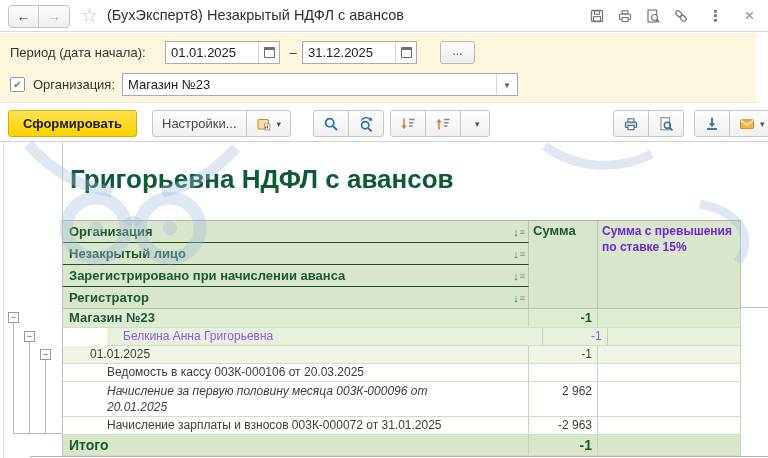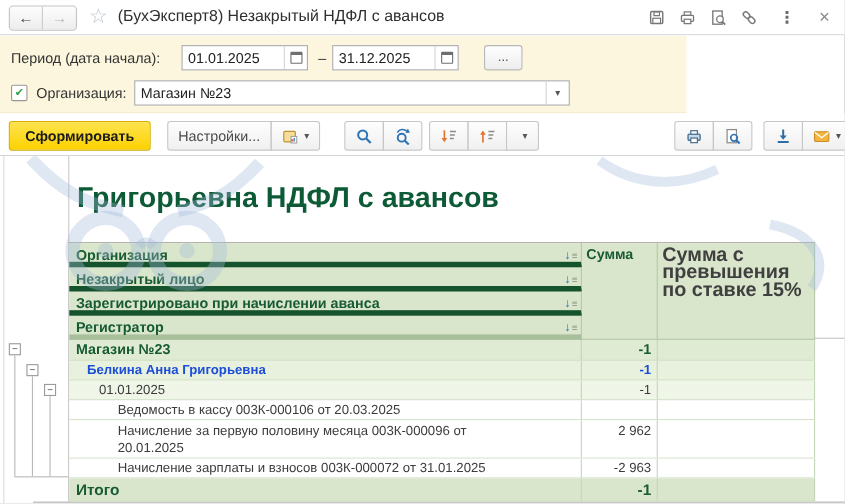--- a/index.html
+++ b/index.html
@@ -13,21 +13,21 @@
   .nav-btn.back { color:#3c3c3c; border-right:1px solid #c9c9c9; }
   .nav-btn.fwd  { color:#b3b3b3; }
   .star { position:absolute; left:81px; top:4px; font-size:19px; color:#b9c5d1; cursor:pointer; }
   .wtitle { position:absolute; left:107px; top:7px; font-size:14.5px; color:#2f2f2f; white-space:nowrap; }
   .tb-icons { position:absolute; right:10px; top:7px; display:flex; align-items:center; gap:11px; }
   .tb-ic { width:17px; height:17px; display:flex; align-items:center; justify-content:center; color:#767676; cursor:pointer; }
   .tb-ic.kebab { font-size:15px; font-weight:bold; margin-left:7px; color:#6d6d6d; }
   .tb-ic.closex { font-size:17px; margin-left:6px; color:#8b8b8b; }
 
   
-  .filterbar { position:absolute; left:0; top:33px; width:624px; height:70px; background:#fbf6dd; border-bottom:1px solid #efe9cd; }
+  .filterbar { position:absolute; left:0; top:33px; width:756px; height:70px; background:#fbf6dd; border-bottom:1px solid #efe9cd; }
   .frow { position:absolute; left:0; right:0; height:24px; }
   .frow1 { top:8px; } .frow2 { top:40px; }
   .flabel { position:absolute; top:0; line-height:24px; font-size:13px; color:#333; white-space:nowrap; }
   .inp { position:absolute; top:0; height:23px; background:#fff; border:1px solid #acacac; display:flex; align-items:center; cursor:text; }
   .inp .val { flex:1; font-size:13px; color:#222; padding-left:5px; white-space:nowrap; overflow:hidden; }
   .side-btn { width:21px; height:100%; border-left:1px solid #d4d4d4; display:flex; align-items:center; justify-content:center; cursor:pointer; }
   .cal-ic { width:11px; height:11px; border:1px solid #6e6e6e; border-top:3px solid #6e6e6e; border-radius:1px; background:#fff; }
   .dash { position:absolute; left:287px; top:0; width:12px; text-align:center; line-height:24px; font-size:13px; color:#333; }
   .dots-btn { position:absolute; left:440px; top:0; width:35px; height:23px; background:linear-gradient(#fefefe,#ededed); border:1px solid #b9b9b9; border-radius:3px; font-size:12px; color:#555; text-align:center; line-height:18px; cursor:pointer; }
   .cb { position:absolute; left:10px; top:4px; width:15px; height:15px; background:#fff; border:1px solid #979797; border-radius:2px; text-align:center; line-height:14px; font-size:10px; color:#2f9e3f; font-weight:bold; cursor:pointer; }
@@ -50,43 +50,43 @@
   .edge-l { position:absolute; left:3px; top:0; width:1px; height:316px; background:#dcdcdc; }
   .margin-sep { position:absolute; left:62px; top:0; width:1px; height:79px; background:#c9c9c9; }
   .rtitle { position:absolute; left:70px; top:22px; font-size:26px; font-weight:bold; color:#0d5a36; white-space:nowrap; z-index:3; }
 
   .wm-svg { position:absolute; left:0; top:0; z-index:5; pointer-events:none; }
   .wm-text { position:absolute; left:292px; top:44px; font-size:56px; font-weight:bold; letter-spacing:3px; color:rgba(163,187,221,0.35); z-index:5; pointer-events:none; white-space:nowrap; }
 
   .tbl { position:absolute; left:62px; top:78px; width:679px; border-left:1px solid #c0c0c0; border-top:1px solid #b3b3ab; z-index:2; }
   .hdr { display:flex; background:#d9e6cb; }
   .hc1 { width:466px; }
-  .hrow { position:relative; height:22px; line-height:21px; padding-left:6px; font-size:13px; font-weight:bold; color:#175a33; border-bottom:5px solid #14532d; border-right:1px solid #b5c9a8; }
+  .hrow { position:relative; height:22px; line-height:21px; padding-left:6px; font-size:13px; font-weight:bold; color:#175a33; border-bottom:1px solid #14532d; border-right:1px solid #b5c9a8; }
   .sort { position:absolute; right:3px; top:0; height:22px; display:flex; align-items:center; cursor:pointer; }
   .sort .sa { color:#2a6fb0; font-size:11px; font-weight:bold; }
   .sort .sb { color:#8a8a8a; font-size:9px; margin-left:1px; }
   .hc2 { width:69px; padding:2px 4px; font-size:13px; font-weight:bold; color:#175a33; border-right:1px solid #b5c9a8; border-bottom:1px solid #b5c9a8; }
-  .hc3 { width:143px; padding:2px 4px; font-size:18px; font-weight:bold; color:#404040; line-height:16px; border-right:1px solid #b5c9a8; border-bottom:1px solid #b5c9a8; }
+  .hc3 { width:143px; padding:2px 4px; font-size:12px; font-weight:bold; color:#6d28d9; line-height:16px; border-right:1px solid #b5c9a8; border-bottom:1px solid #b5c9a8; }
 
   .trow { display:flex; border-bottom:1px solid #cfdfc4; font-size:12px; color:#3c3c3c; cursor:default; }
   .trow .c1 { width:466px; border-right:1px solid #c3d6b8; overflow:hidden; }
   .trow .c2 { width:69px; border-right:1px solid #c3d6b8; text-align:right; padding-right:5px; }
   .trow .c3 { width:143px; border-right:1px solid #c3d6b8; }
   .r-g1 { background:#dfecd3; font-weight:bold; font-size:13px; color:#175a33; }
-  .r-g2 { background:#e7f1dd; font-weight:bold; font-size:12px; color:#1d4ed8; }
+  .r-g2 { background:#e7f1dd; font-weight:normal; font-size:12px; color:#8b5cf6;margin-left:44px; }
   .r-g3 { background:#eff6e8; }
   .r-d  { background:#fff; }
   .r-total { background:#d9e6cb; font-weight:bold; font-size:14px; color:#175a33; }
   .rh19 { height:19px; line-height:18px; }
   .rh18 { height:18px; line-height:17px; }
   .rh35 { height:35px; line-height:16px; }
   .rh35 .c2 { line-height:16px; padding-top:1px; }
   .rh21 { height:21px; line-height:20px; }
   .lvl0 { padding-left:6px; } .lvl1 { padding-left:16px; } .lvl2 { padding-left:27px; } .lvl3 { padding-left:44px; }
-  .wrapcell span { display:inline-block; max-width:352px; vertical-align:top; padding-top:1px; }
+  .wrapcell span { display:inline-block; max-width:352px; vertical-align:top; padding-top:1px;font-style:italic; }
 
   .tree-box { position:absolute; width:11px; height:11px; background:#fff; border:1px solid #9a9a9a; text-align:center; line-height:9px; font-size:9px; color:#444; z-index:3; cursor:pointer; }
   .tree-vline, .tree-hline { position:absolute; background:#b8b8b8; z-index:1; }
   .ext-line { position:absolute; background:#c2c2c2; z-index:1; }
 
   svg { display:block; }
 </style>
 </head>
 <body>
 

